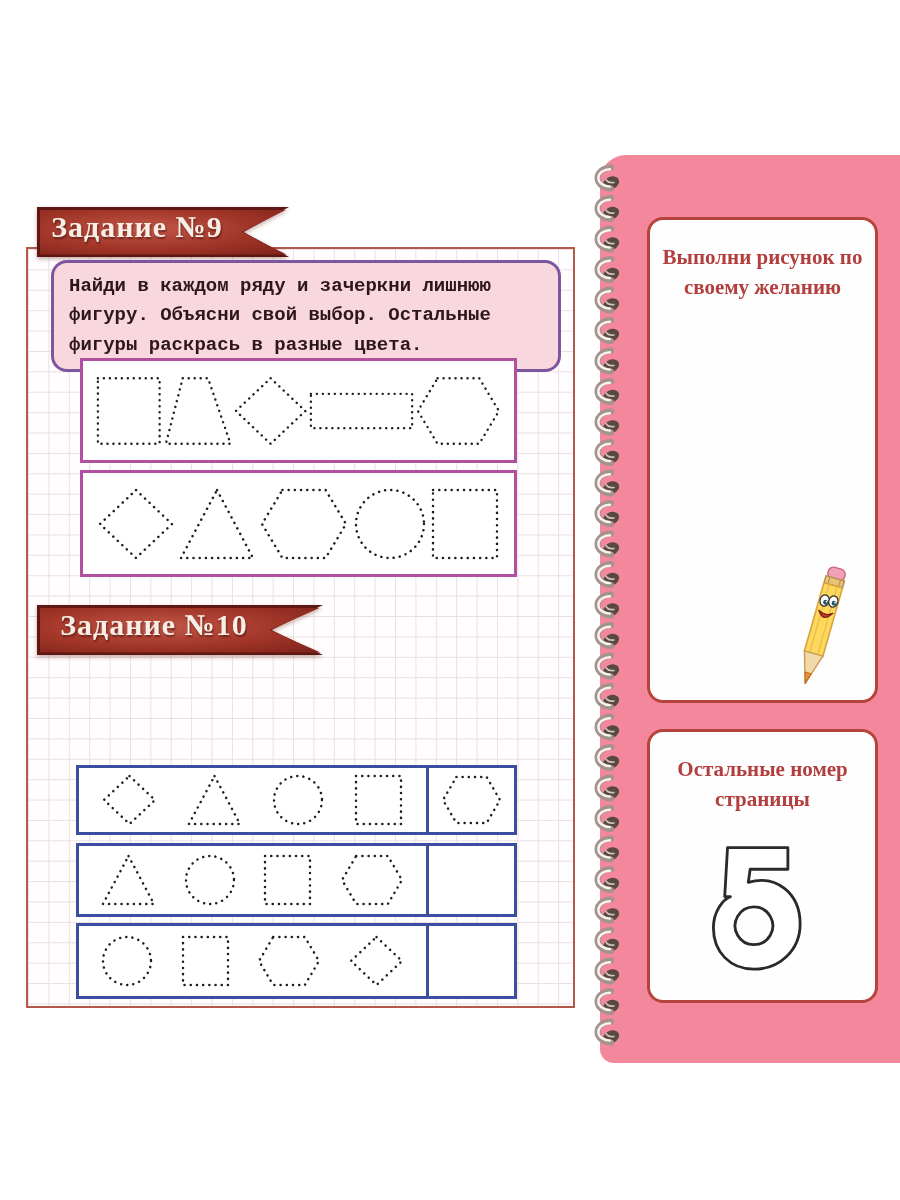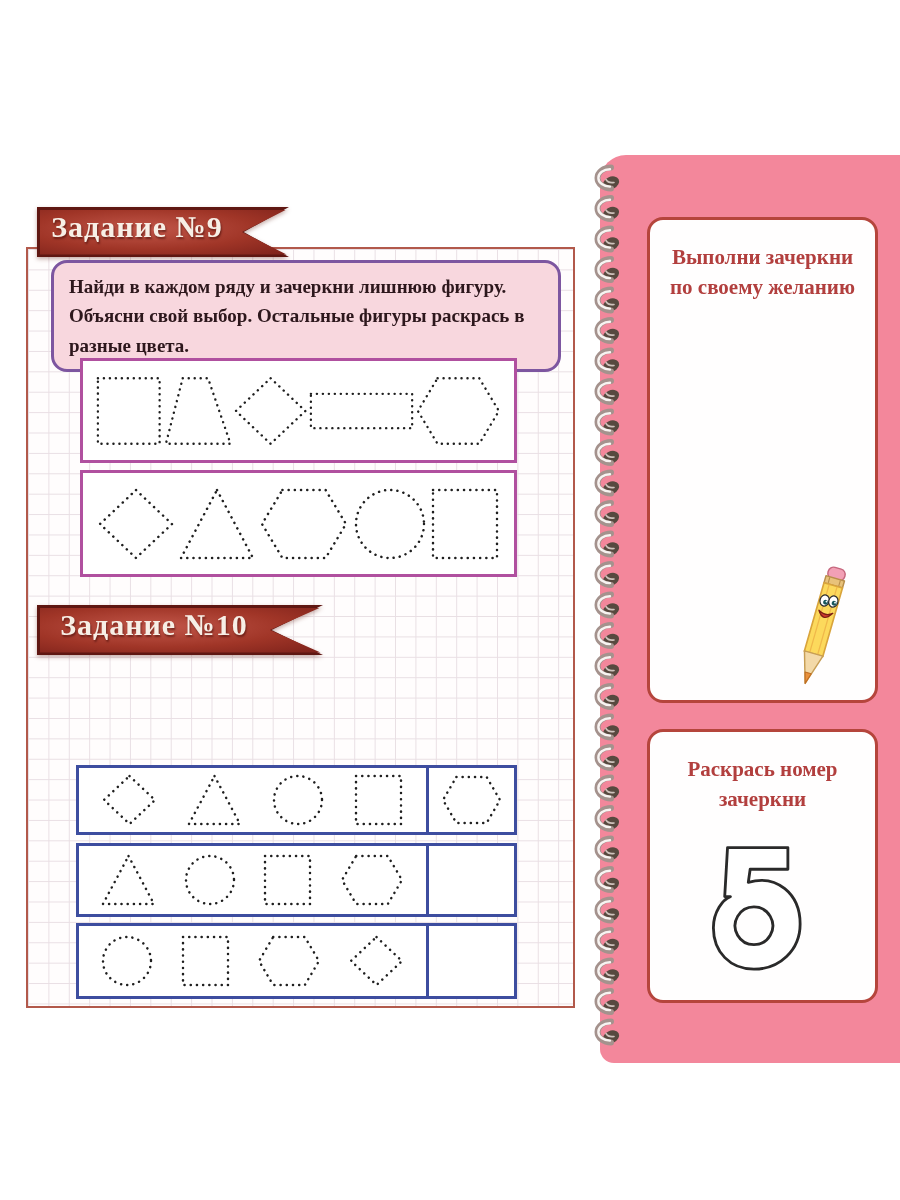--- a/index.html
+++ b/index.html
@@ -21,21 +21,21 @@
     background:radial-gradient(ellipse at 42% 42%, #c2574a 0%, #a03527 55%, #7c211a 100%);
     clip-path:polygon(0 0,100% 0,82% 50%,100% 100%,0 100%);
     display:flex;align-items:flex-start;justify-content:center;}
   .banner .inner span{color:#f7efe6;font-size:30px;font-weight:bold;letter-spacing:1px;
     padding-right:52px;text-shadow:1px 2px 2px rgba(60,10,5,.55);}
   .banner9{left:9px;top:-42px;width:252px;}
   .banner10{left:9px;top:356px;width:262px;padding-left:24px;}
 
   .instr{position:absolute;left:23px;width:510px;box-sizing:border-box;
     background:#f8d7de;border:3px solid #7d56a0;border-radius:16px;
-    padding:9px 15px 9px 15px;color:#2d171c;font-weight:bold;font-size:19px;line-height:1.55;}
+    padding:9px 15px 9px 15px;color:#2d171c;font-weight:bold;font-size:19px;line-height:1.55;font-family:Liberation Mono, monospace;}
   .instr9{top:11px;min-height:62px;}
   .instr10{top:409px;min-height:64px;}
 
   .shape-row{position:absolute;left:52px;width:437px;background:#ffffff;box-sizing:border-box;
     display:flex;align-items:center;justify-content:space-around;padding:0 12px;}
   .mag{border:3px solid #b0509f;}
   .blue{border:3px solid #3d4d9f;padding:0;left:48px;width:441px;}
   .t9r1{top:109px;height:105px;}
   .t9r2{top:221px;height:107px;}
   .t10r1{top:516px;height:70px;}
@@ -352,21 +352,21 @@
     </g>
       <g transform="translate(0 858)">
       <ellipse cx="29" cy="19" rx="8.5" ry="6.2" transform="rotate(-26 29 19)" fill="#57493f"></ellipse>
       <path d="M29,3.5 A13.5,10.5 0 1 0 29,24.5" fill="none" stroke="#a4928d" stroke-width="6" stroke-linecap="round"></path>
       <path d="M28,5.2 A11.5,8.6 0 1 0 28,22.6" fill="none" stroke="#f8f4f2" stroke-width="2.4" stroke-linecap="round"></path>
       <path d="M24,15.5 a7 5 0 0 0 8 3" fill="none" stroke="#cfc3bd" stroke-width="1.6" stroke-linecap="round"></path>
     </g>
     </svg>
 
   <div class="panel panel1">
-    <div class="panel-title">Выполни зачеркни по своему желанию</div>
+    <div class="panel-title">Выполни рисунок по своему желанию</div>
     <svg class="pencil" viewBox="0 0 46 140" style="transform:rotate(16deg);">
       <g stroke-linejoin="round">
         <rect x="13.5" y="2" width="19" height="13" rx="6" fill="#f2a0b5" stroke="#c6677e" stroke-width="1.6"></rect>
         <rect x="12.5" y="13.5" width="21" height="8" fill="#e8c27a" stroke="#b98e4a" stroke-width="1.6"></rect>
         <line x1="17" y1="14" x2="17" y2="21.5" stroke="#b98e4a" stroke-width="1.2"></line>
         <line x1="29" y1="14" x2="29" y2="21.5" stroke="#b98e4a" stroke-width="1.2"></line>
         <rect x="12.5" y="21.5" width="21" height="78" fill="#fcd95c" stroke="#d9a43c" stroke-width="1.8"></rect>
         <line x1="18.5" y1="22" x2="18.5" y2="99" stroke="#f0b84a" stroke-width="1.4"></line>
         <line x1="27.5" y1="22" x2="27.5" y2="99" stroke="#f0b84a" stroke-width="1.4"></line>
         <ellipse cx="18.5" cy="40" rx="5" ry="6.2" fill="#ffffff" stroke="#2f2f2f" stroke-width="1.4"></ellipse>
@@ -376,21 +376,21 @@
         <circle cx="20.8" cy="40.6" r="1" fill="#ffffff"></circle>
         <circle cx="30.1" cy="39.1" r="1" fill="#ffffff"></circle>
         <path d="M15.5,52 Q23,64 31,51 Q24,57 15.5,52 Z" fill="#d23b2f" stroke="#7c1f16" stroke-width="1.4"></path>
         <polygon points="12.5,99 33.5,99 23,133" fill="#f3d9a8" stroke="#c79e55" stroke-width="1.6"></polygon>
         <polygon points="19.5,121 26.5,121 23,133" fill="#e8913c" stroke="#c06d22" stroke-width="1.2"></polygon>
       </g>
     </svg>
   </div>
 
   <div class="panel panel2">
-    <div class="panel-title">Раскрась номер зачеркни</div>
+    <div class="panel-title">Остальные номер страницы</div>
     <svg class="five" viewBox="0 0 110 140" aria-label="5">
       <path fill-rule="evenodd" fill="#ffffff" stroke="#2a2a2a" stroke-width="3" stroke-linejoin="round" d="M 24 8 L 88 8 L 88 31 L 48 31 L 46 45
            C 76 36 101 57 101 89
            C 101 117 79 137 52 137
            C 27 137 9 119 9 93
            C 9 76 19 63 27 60
            L 21 60 Z
            M 52 71 a 20 20 0 1 1 -0.01 0 Z"></path>
     </svg>
   </div>

